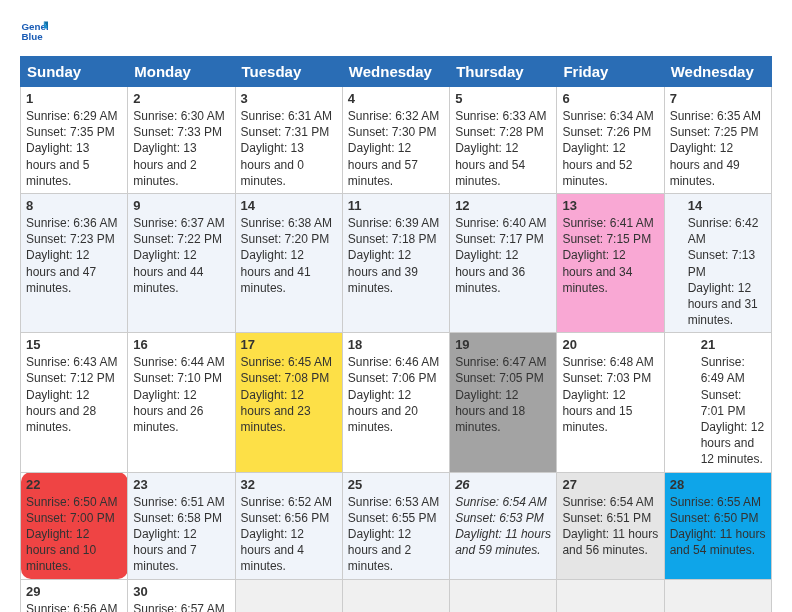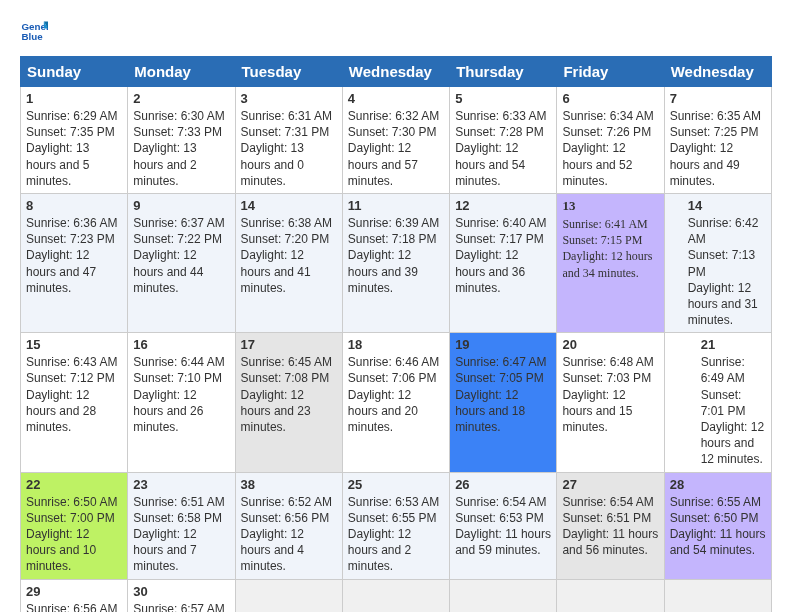--- a/index.html
+++ b/index.html
@@ -162,85 +162,85 @@
           <span class="day-info">Sunrise: 6:38 AM<br>Sunset: 7:20 PM<br>Daylight: 12 hours and 41 minutes.</span>
         </td>
         <td style="background: rgb(240, 244, 250); margin-left: 31px;">
           <span class="day-number">11</span>
           <span class="day-info">Sunrise: 6:39 AM<br>Sunset: 7:18 PM<br>Daylight: 12 hours and 39 minutes.</span>
         </td>
         <td style="background: rgb(240, 244, 250);">
           <span class="day-number">12</span>
           <span class="day-info">Sunrise: 6:40 AM<br>Sunset: 7:17 PM<br>Daylight: 12 hours and 36 minutes.</span>
         </td>
-        <td style="background: #c4b5fd; font-family: Liberation Serif, serif;">
+        <td style="background: #f9a8d4;">
           <span class="day-number">13</span>
           <span class="day-info">Sunrise: 6:41 AM<br>Sunset: 7:15 PM<br>Daylight: 12 hours and 34 minutes.</span>
         </td>
         <td style="background: rgb(240, 244, 250); padding-left: 23px;">
           <span class="day-number">14</span>
           <span class="day-info">Sunrise: 6:42 AM<br>Sunset: 7:13 PM<br>Daylight: 12 hours and 31 minutes.</span>
         </td>
       </tr>
       <tr>
         <td style="background: rgb(255, 255, 255);">
           <span class="day-number">15</span>
           <span class="day-info">Sunrise: 6:43 AM<br>Sunset: 7:12 PM<br>Daylight: 12 hours and 28 minutes.</span>
         </td>
         <td style="background: rgb(255, 255, 255);">
           <span class="day-number">16</span>
           <span class="day-info">Sunrise: 6:44 AM<br>Sunset: 7:10 PM<br>Daylight: 12 hours and 26 minutes.</span>
         </td>
-        <td style="background: #e5e5e5;">
+        <td style="background: #fde047;">
           <span class="day-number">17</span>
           <span class="day-info">Sunrise: 6:45 AM<br>Sunset: 7:08 PM<br>Daylight: 12 hours and 23 minutes.</span>
         </td>
         <td style="background: rgb(255, 255, 255);">
           <span class="day-number">18</span>
           <span class="day-info">Sunrise: 6:46 AM<br>Sunset: 7:06 PM<br>Daylight: 12 hours and 20 minutes.</span>
         </td>
-        <td style="background: #3b82f6; margin-left: 36px;">
+        <td style="background: #a3a3a3; margin-left: 36px;">
           <span class="day-number">19</span>
           <span class="day-info">Sunrise: 6:47 AM<br>Sunset: 7:05 PM<br>Daylight: 12 hours and 18 minutes.</span>
         </td>
         <td style="background: rgb(255, 255, 255);">
           <span class="day-number">20</span>
           <span class="day-info">Sunrise: 6:48 AM<br>Sunset: 7:03 PM<br>Daylight: 12 hours and 15 minutes.</span>
         </td>
         <td style="background: rgb(255, 255, 255); padding-left: 36px;">
           <span class="day-number">21</span>
           <span class="day-info">Sunrise: 6:49 AM<br>Sunset: 7:01 PM<br>Daylight: 12 hours and 12 minutes.</span>
         </td>
       </tr>
       <tr>
-        <td style="background: #bef264;">
+        <td style="background: #ef4444; border-radius: 10px;">
           <span class="day-number">22</span>
           <span class="day-info">Sunrise: 6:50 AM<br>Sunset: 7:00 PM<br>Daylight: 12 hours and 10 minutes.</span>
         </td>
         <td style="background: rgb(240, 244, 250); margin-left: 7px;">
           <span class="day-number">23</span>
           <span class="day-info">Sunrise: 6:51 AM<br>Sunset: 6:58 PM<br>Daylight: 12 hours and 7 minutes.</span>
         </td>
         <td style="background: rgb(240, 244, 250);">
-          <span class="day-number">38</span>
+          <span class="day-number">32</span>
           <span class="day-info">Sunrise: 6:52 AM<br>Sunset: 6:56 PM<br>Daylight: 12 hours and 4 minutes.</span>
         </td>
         <td style="background: rgb(240, 244, 250);">
           <span class="day-number">25</span>
           <span class="day-info">Sunrise: 6:53 AM<br>Sunset: 6:55 PM<br>Daylight: 12 hours and 2 minutes.</span>
         </td>
-        <td style="background: rgb(240, 244, 250);">
+        <td style="background: rgb(240, 244, 250); font-style: italic;">
           <span class="day-number">26</span>
           <span class="day-info">Sunrise: 6:54 AM<br>Sunset: 6:53 PM<br>Daylight: 11 hours and 59 minutes.</span>
         </td>
         <td style="background: #e5e5e5;">
           <span class="day-number">27</span>
           <span class="day-info">Sunrise: 6:54 AM<br>Sunset: 6:51 PM<br>Daylight: 11 hours and 56 minutes.</span>
         </td>
-        <td style="background: #c4b5fd;">
+        <td style="background: #0ea5e9;">
           <span class="day-number">28</span>
           <span class="day-info">Sunrise: 6:55 AM<br>Sunset: 6:50 PM<br>Daylight: 11 hours and 54 minutes.</span>
         </td>
       </tr>
       <tr>
         <td style="background: rgb(255, 255, 255);">
           <span class="day-number">29</span>
           <span class="day-info">Sunrise: 6:56 AM<br>Sunset: 6:48 PM<br>Daylight: 11 hours and 51 minutes.</span>
         </td>
         <td style="background: rgb(255, 255, 255);">

